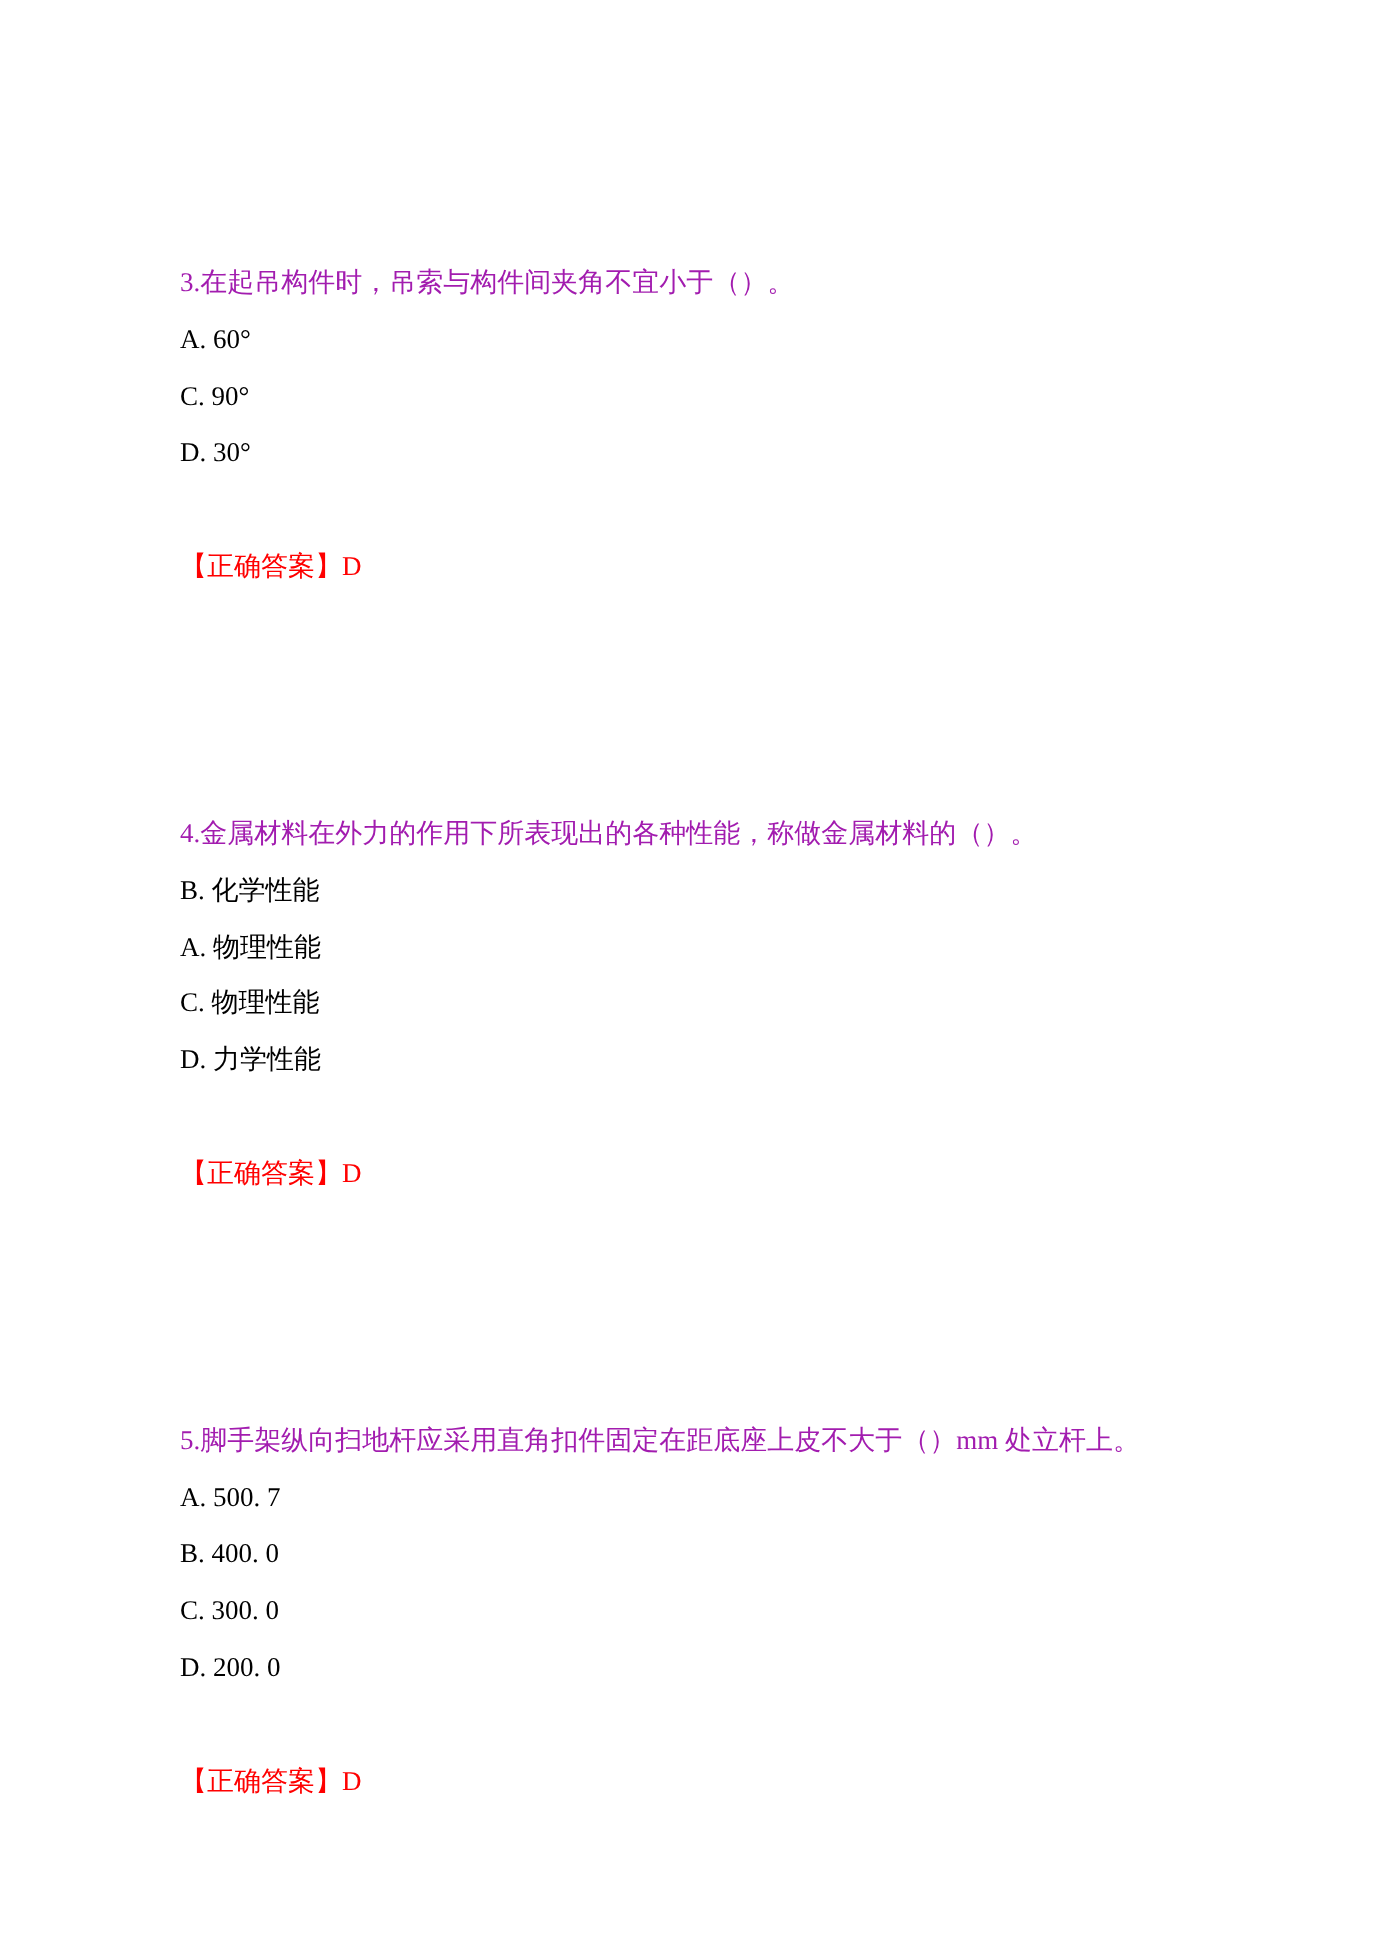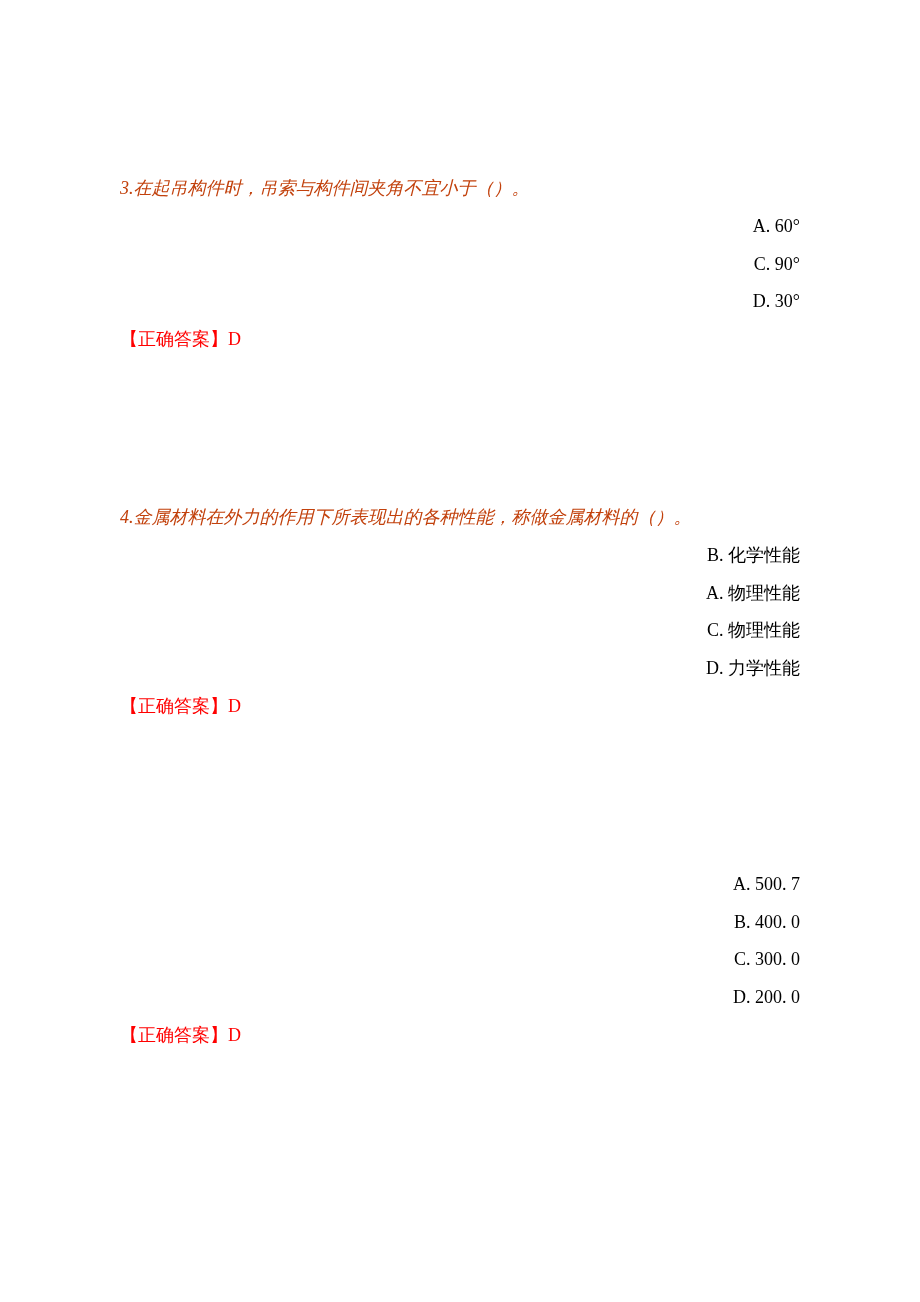--- a/index.html
+++ b/index.html
@@ -17,28 +17,27 @@
       color: #000000;
       padding: 170px 120px 60px 120px;
     }
     .question-block {
       margin-bottom: 140px;
     }
     .question-block:last-child {
       margin-bottom: 0;
     }
     .question-text {
-      color: #c2410c;
-      font-style: italic;
+      color: #a21caf;
     }
     .option {
       color: #000000;
-      text-align: right;
     }
     .answer-line {
+      margin-top: 38px;
     }
     .answer-label {
       color: #ff0000;
     }
     .answer-value {
       color: #ff0000;
     }
   </style>
 </head>
 <body>
@@ -62,20 +61,23 @@
   <div class="option">B. 化学性能</div>
   <div class="option">A. 物理性能</div>
   <div class="option">C. 物理性能</div>
   <div class="option">D. 力学性能</div>
   <div class="answer-line">
     <span class="answer-label">【正确答案】</span><span class="answer-value">D</span>
   </div>
 </div>
 
 <div class="question-block">
+  <div class="question-text">
+    <span>5.</span><span>脚手架纵向扫地杆应采用直角扣件固定在距底座上皮不大于（）mm 处立杆上。</span>
+  </div>
   <div class="option">A. 500. 7</div>
   <div class="option">B. 400. 0</div>
   <div class="option">C. 300. 0</div>
   <div class="option">D. 200. 0</div>
   <div class="answer-line">
     <span class="answer-label">【正确答案】</span><span class="answer-value">D</span>
   </div>
 </div>
 
 </body></html>

